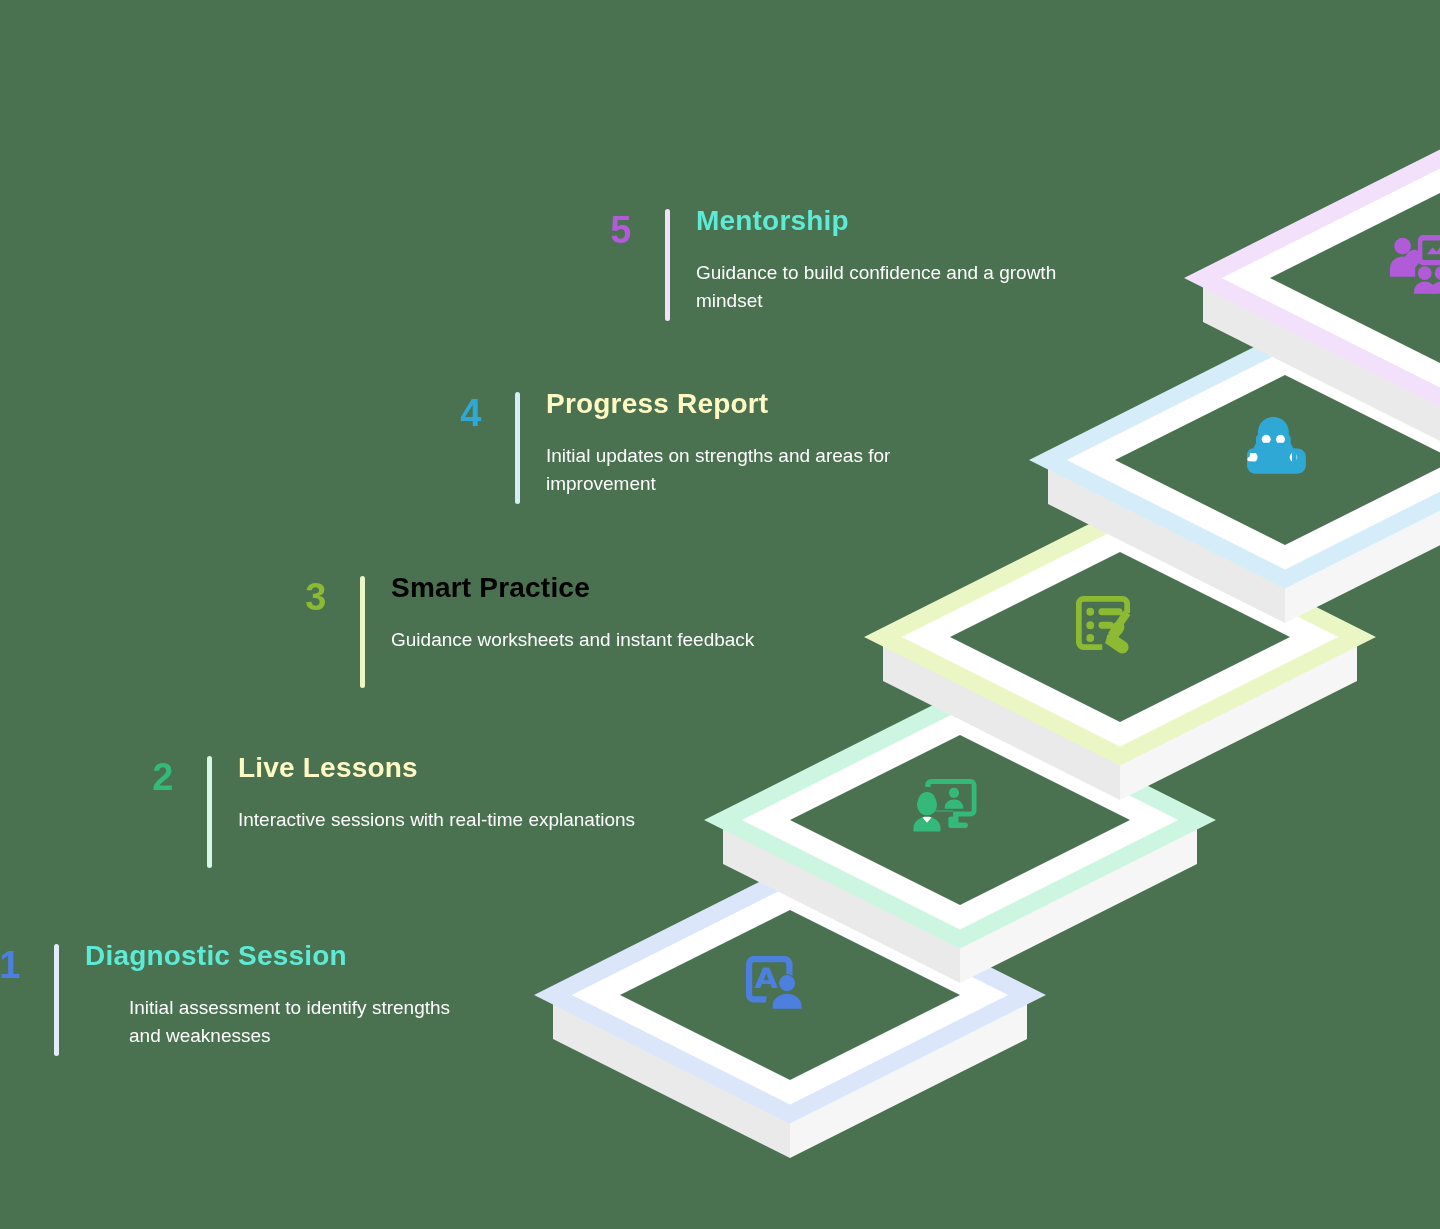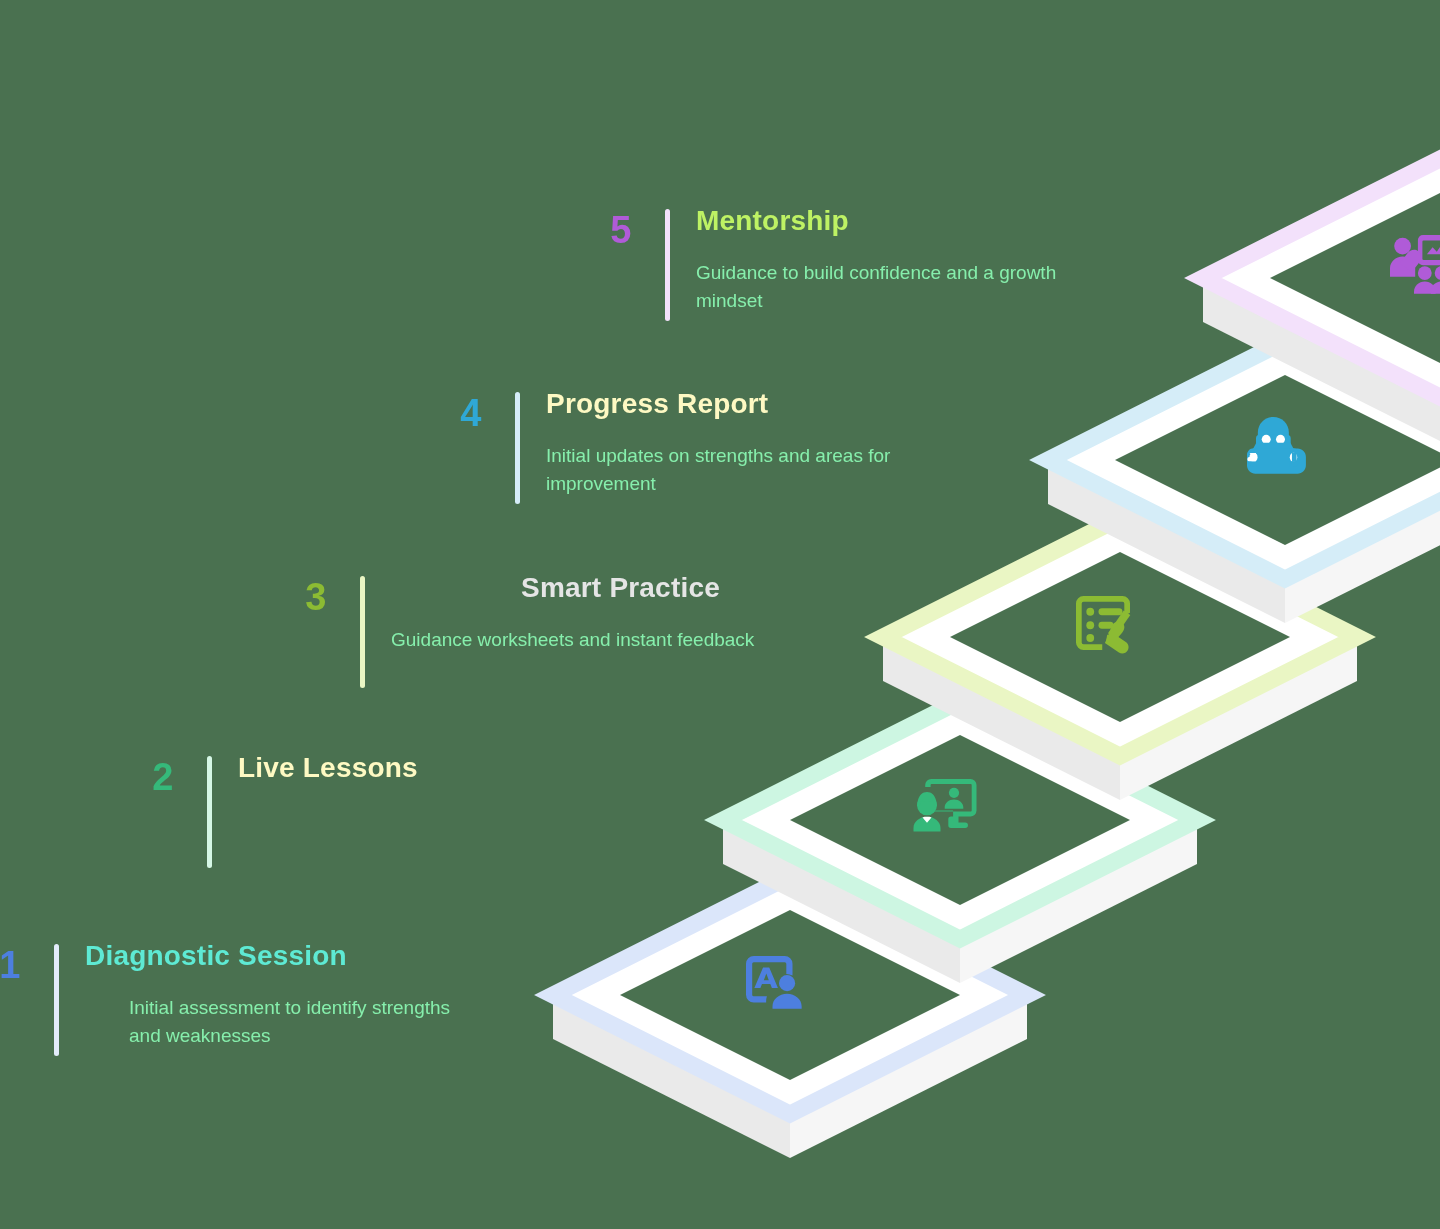--- a/index.html
+++ b/index.html
@@ -54,21 +54,21 @@
   .step-title {
     font-size: 28px;
     font-weight: 700;
     line-height: 1.15;
     margin: 0 0 22px 0;
     letter-spacing: 0.2px;
   }
   .step-desc {
     font-size: 19px;
     line-height: 1.45;
-    color: #86efac;
+    color: #ffffff;
     margin: 0;
     max-width: 420px;
     font-weight: 400;
   }
 </style>
 </head>
 <body>
 
 <div id="stage">
 
@@ -180,48 +180,49 @@
         <path d="M23.2 31c4 0 7.2 3 7.2 6.7v1.5H16v-1.5c0-3.7 3.2-6.7 7.2-6.7z"></path>
         <path d="M34.4 31c4 0 7.2 3 7.2 6.7v1.5H27.2v-1.5c0-3.7 3.2-6.7 7.2-6.7z"></path>
       </g>
     </svg>
   </div>
 
   <div class="step-text" style="left:595px; top:205px; width:560px;">
     <div class="step-num" style="color:#b05bd8;">5</div>
     <div class="accent-bar" style="background:#f3e1fb; height:112px;"></div>
     <div class="step-copy">
-      <div class="step-title" style="color:#bef264;">Mentorship</div>
+      <div class="step-title" style="color:#5eead4;">Mentorship</div>
       <div class="step-desc">Guidance to build confidence and a growth mindset</div>
     </div>
   </div>
 
   <div class="step-text" style="left:445px; top:388px; width:560px;">
     <div class="step-num" style="color:#2fa8d6;">4</div>
     <div class="accent-bar" style="background:#d5edf8; height:112px;"></div>
     <div class="step-copy">
       <div class="step-title" style="color:#fef9c3;">Progress Report</div>
       <div class="step-desc">Initial updates on strengths and areas for improvement</div>
     </div>
   </div>
 
   <div class="step-text" style="left:290px; top:572px; width:560px;">
     <div class="step-num" style="color:#8cbb33;">3</div>
     <div class="accent-bar" style="background:#eaf6c4; height:112px;"></div>
     <div class="step-copy">
-      <div class="step-title" style="color:#e5e5e5;text-align:center;">Smart Practice</div>
+      <div class="step-title" style="color:#000000;">Smart Practice</div>
       <div class="step-desc" style="max-width:370px;">Guidance worksheets and instant feedback</div>
     </div>
   </div>
 
   <div class="step-text" style="left:137px; top:752px; width:560px;">
     <div class="step-num" style="color:#35b97a;">2</div>
     <div class="accent-bar" style="background:#d6f7e6; height:112px;"></div>
     <div class="step-copy">
       <div class="step-title" style="color:#fef9c3;">Live Lessons</div>
+      <div class="step-desc">Interactive sessions with real-time explanations</div>
     </div>
   </div>
 
   <div class="step-text" style="left:-16px; top:940px; width:560px;">
     <div class="step-num" style="color:#4d7fdf;">1</div>
     <div class="accent-bar" style="background:#e3ecfb; height:112px;"></div>
     <div class="step-copy">
       <div class="step-title" style="color:#5eead4;">Diagnostic Session</div>
       <div class="step-desc" style="max-width:330px;margin-left:44px;">Initial assessment to identify strengths and weaknesses</div>
     </div>

